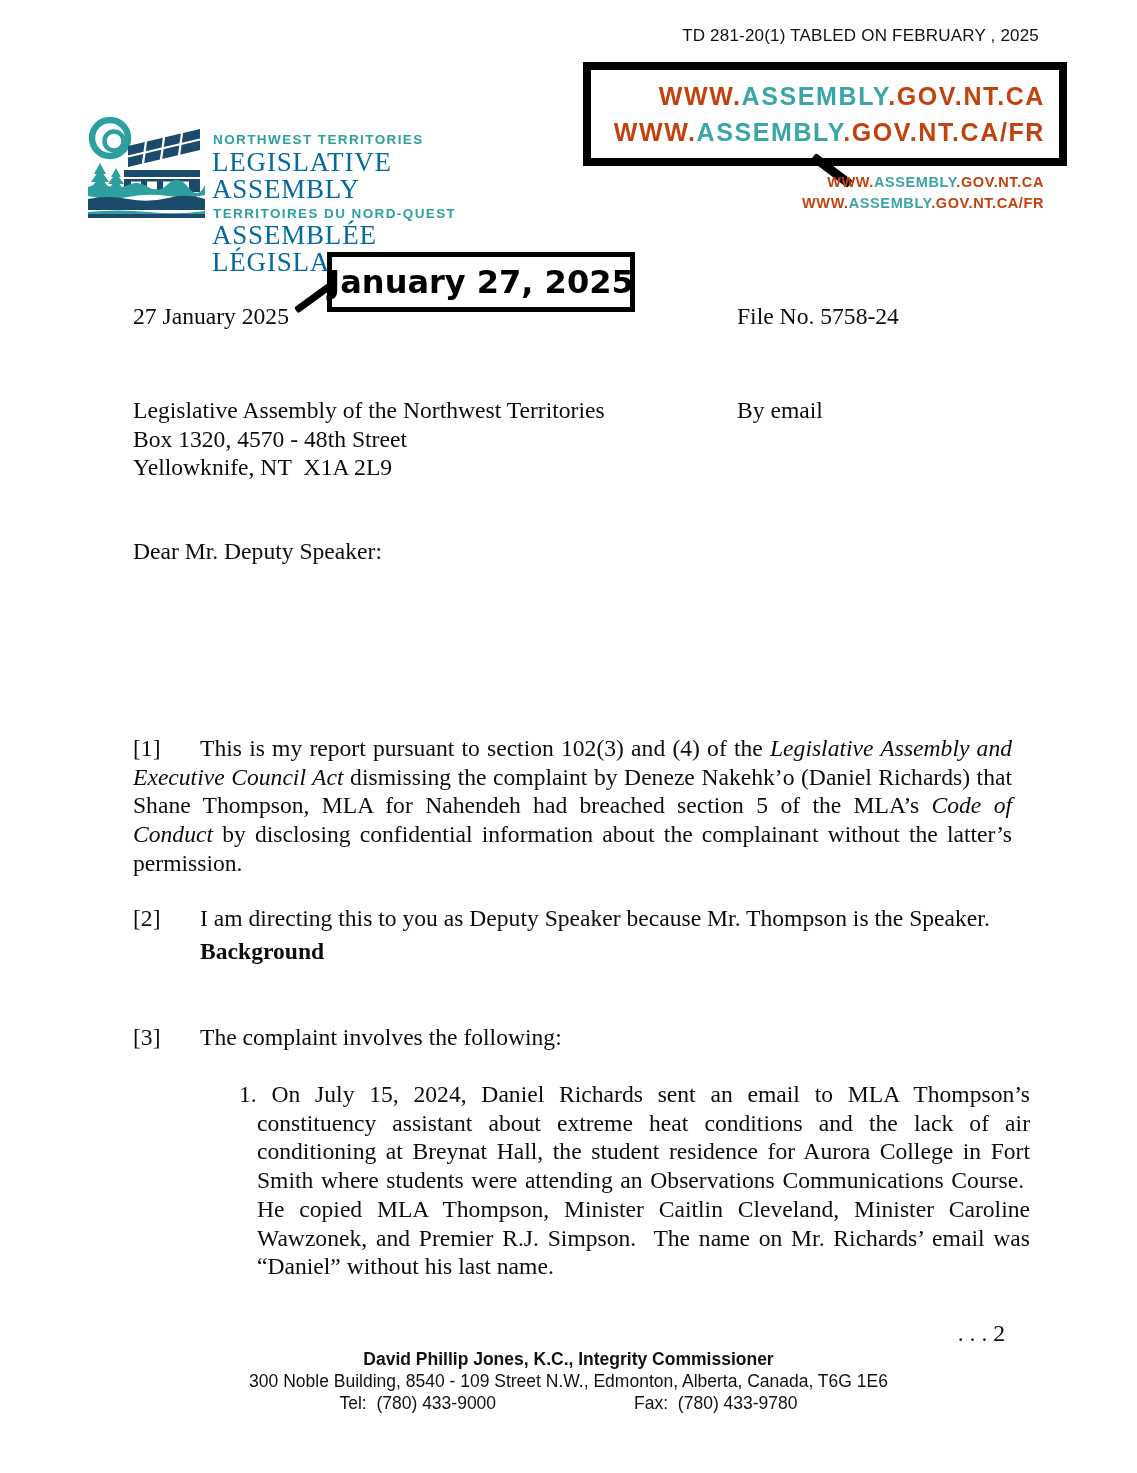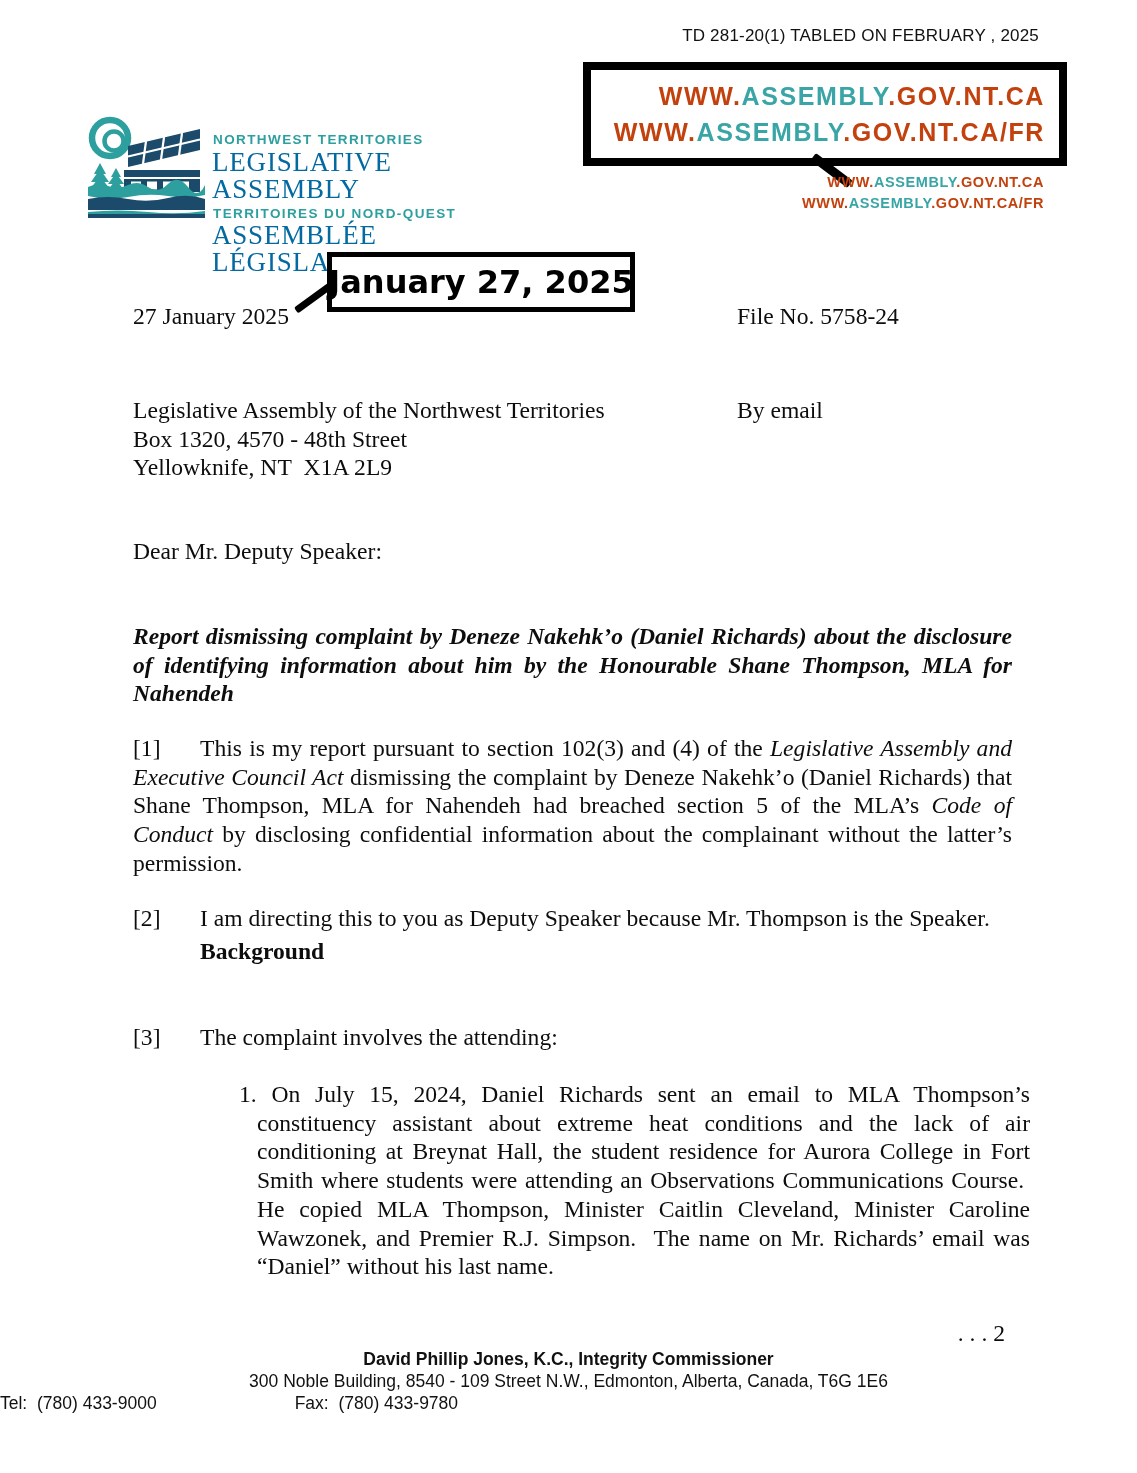--- a/index.html
+++ b/index.html
@@ -49,21 +49,21 @@
   .p2{left:133px;top:904px;}
   .bg-head{left:200px;top:937px;font-weight:bold;}
   .p3{left:133px;top:1023px;}
   .pnum{display:inline-block;width:67px;}
   .list1{left:239px;top:1080px;width:773px;text-align:justify;padding-left:18px;text-indent:-18px;box-sizing:content-box;}
   .page-marker{top:1320px;right:131px;font-size:23.6px;}
 
   
   .footer{left:0;top:1348px;width:1137px;text-align:center;font-family:"Liberation Sans",sans-serif;font-size:17.5px;line-height:22px;color:#111;}
   .footer .bold{font-weight:bold;text-align:center;}
-  .telfax{display:flex;gap:138px;}
+  .telfax{display:flex;justify-content:center;gap:138px;}
 </style>
 </head>
 <body>
 
 <div class="page">
 
   <div class="abs tabled">TD 281-20(1) TABLED ON FEBRUARY , 2025</div>
 
   <svg class="abs logo-graphic" viewBox="0 0 117 105" xmlns="http://www.w3.org/2000/svg">
 
@@ -129,29 +129,28 @@
 
   <div class="abs body-text addressee">
     <div>Legislative Assembly of the Northwest Territories</div>
     <div>Box 1320, 4570 - 48th Street</div>
     <div>Yellowknife, NT&nbsp; X1A 2L9</div>
   </div>
   <div class="abs body-text by-email">By email</div>
 
   <div class="abs body-text salutation">Dear Mr. Deputy Speaker:</div>
 
-  <div class="abs body-text subject">Report dismissing complaint by Deneze Nakehk’o (Daniel Richards) about the disclosure of identifying information about him by the Honourable Shane Thompson, MLA for Nahendeh</div>
 
   <div class="abs body-text para p1"><span class="pnum">[1]</span><span>This is my report pursuant to section 102(3) and (4) of the </span><i>Legislative Assembly and Executive Council Act</i><span> dismissing the complaint by Deneze Nakehk’o (Daniel Richards) that Shane Thompson, MLA for Nahendeh had breached section 5 of the MLA’s </span><i>Code of Conduct</i><span> by disclosing confidential information about the complainant without the latter’s permission.</span></div>
 
   <div class="abs body-text para p2"><span class="pnum">[2]</span><span>I am directing this to you as Deputy Speaker because Mr. Thompson is the Speaker.</span></div>
 
   <div class="abs body-text bg-head">Background</div>
 
-  <div class="abs body-text para p3"><span class="pnum">[3]</span><span>The complaint involves the attending:</span></div>
+  <div class="abs body-text para p3"><span class="pnum">[3]</span><span>The complaint involves the following:</span></div>
 
   <div class="abs body-text list1"><span>1.</span> <span>On July 15, 2024, Daniel Richards sent an email to MLA Thompson’s constituency assistant about extreme heat conditions and the lack of air conditioning at Breynat Hall, the student residence for Aurora College in Fort Smith where students were attending an Observations Communications Course.&nbsp; He copied MLA Thompson, Minister Caitlin Cleveland, Minister Caroline Wawzonek, and Premier R.J. Simpson.&nbsp; The name on Mr. Richards’ email was “Daniel” without his last name.</span></div>
 
   <div class="abs page-marker">. . . 2</div>
 
   <div class="abs footer">
     <div class="bold">David Phillip Jones, K.C., Integrity Commissioner</div>
     <div>300 Noble Building, 8540 - 109 Street N.W., Edmonton, Alberta, Canada, T6G 1E6</div>
     <div class="telfax">
       <span>Tel:&nbsp; (780) 433-9000</span>

